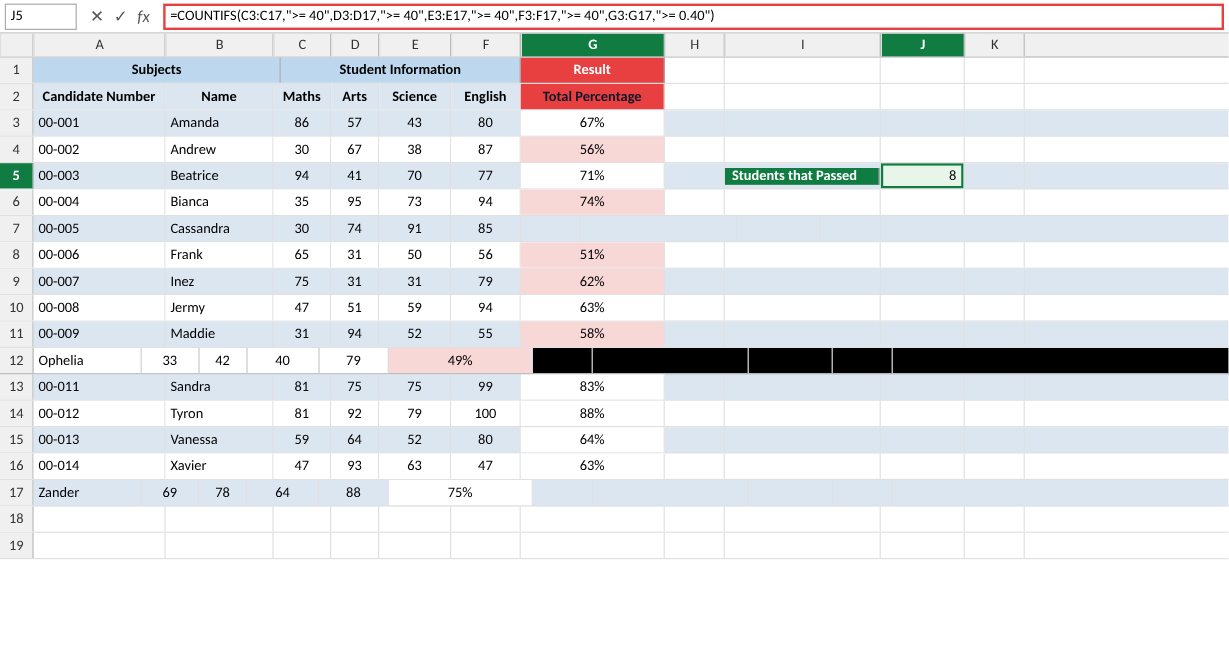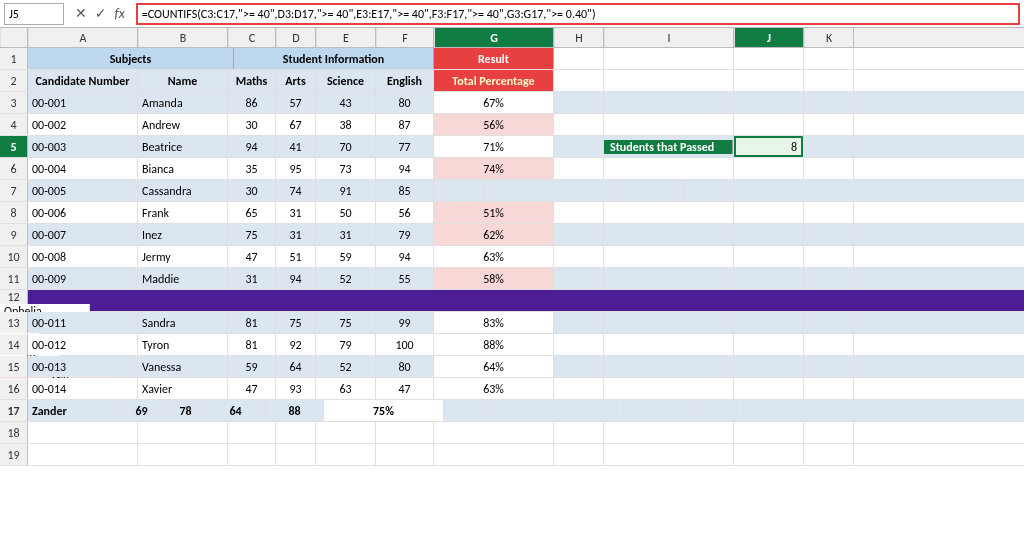--- a/index.html
+++ b/index.html
@@ -177,21 +177,21 @@
     }
 
     
     .subheader-cell {
       background: #dce6f1;
       font-weight: bold;
       justify-content: center;
     }
     .pct-header-g {
       background: #e84040;
-      color: #fef9c3;
+      color: #0f172a;
       font-weight: bold;
     }
 
     
     .students-passed-label {
       background: #107c41;
       color: #fff;
       font-weight: bold;
       font-size: 12px;
       display: flex;
@@ -404,21 +404,21 @@
       <div class="cell col-C center" style="background:#dce6f1">31</div>
       <div class="cell col-D center" style="background:#dce6f1">94</div>
       <div class="cell col-E center" style="background:#dce6f1">52</div>
       <div class="cell col-F center" style="background:#dce6f1">55</div>
       <div class="cell col-G center" style="background:#f8d7d7">58%</div>
       <div class="cell col-H"></div>
       <div class="cell col-I" style="padding:0;"></div>
       <div class="cell col-J" style="padding:0;"></div>
       <div class="cell col-K"></div>
     </div>
-        <div class="table-row" style="background: #4c1d95; flex-direction: column;">
+        <div class="table-row" style="background: #000000;">
       <div class="row-num">12</div>
       <div class="cell col-B" style="background:#fff">Ophelia</div>
       <div class="cell col-C center" style="background:#fff">33</div>
       <div class="cell col-D center" style="background:#fff">42</div>
       <div class="cell col-E center" style="background:#fff">40</div>
       <div class="cell col-F center" style="background:#fff">79</div>
       <div class="cell col-G center" style="background:#f8d7d7">49%</div>
       <div class="cell col-H"></div>
       <div class="cell col-I" style="padding:0;"></div>
       <div class="cell col-J" style="padding:0;"></div>
@@ -473,21 +473,21 @@
       <div class="cell col-C center" style="background:#fff">47</div>
       <div class="cell col-D center" style="background:#fff">93</div>
       <div class="cell col-E center" style="background:#fff">63</div>
       <div class="cell col-F center" style="background:#fff">47</div>
       <div class="cell col-G center" style="background:#fff">63%</div>
       <div class="cell col-H"></div>
       <div class="cell col-I" style="padding:0;"></div>
       <div class="cell col-J" style="padding:0;"></div>
       <div class="cell col-K"></div>
     </div>
-        <div class="table-row" style="background: rgb(220, 230, 241); font-weight: bold;">
+        <div class="table-row" style="background: rgb(220, 230, 241);">
       <div class="row-num">17</div>
       <div class="cell col-B" style="background:#dce6f1">Zander</div>
       <div class="cell col-C center" style="background:#dce6f1">69</div>
       <div class="cell col-D center" style="background:#dce6f1">78</div>
       <div class="cell col-E center" style="background:#dce6f1">64</div>
       <div class="cell col-F center" style="background:#dce6f1">88</div>
       <div class="cell col-G center" style="background:#fff">75%</div>
       <div class="cell col-H"></div>
       <div class="cell col-I" style="padding:0;"></div>
       <div class="cell col-J" style="padding:0;"></div>

